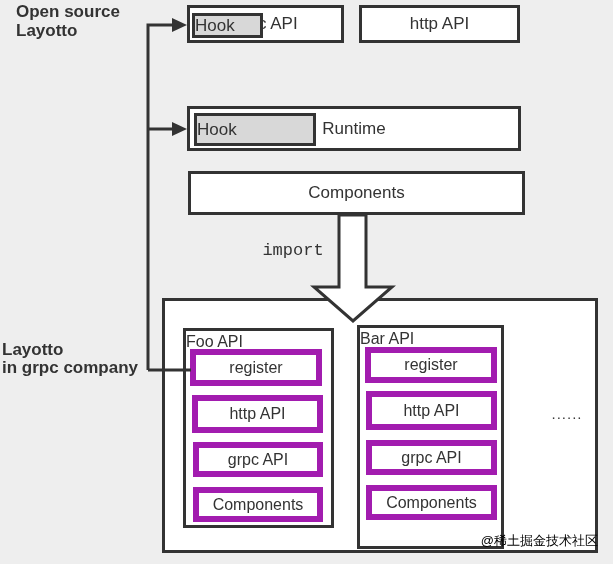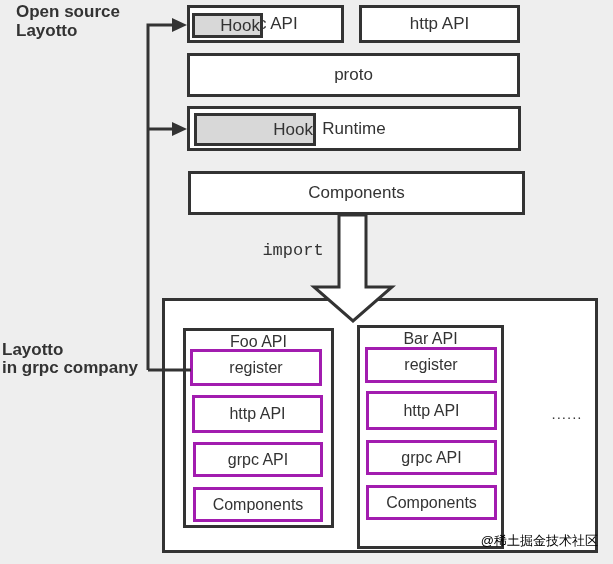--- a/index.html
+++ b/index.html
@@ -14,41 +14,41 @@
     box-sizing:border-box; display:flex; align-items:center; justify-content:center;
   }
   .box .lbl { position:relative; z-index:1; }
   #box-grpc       { left:187px; top:5px;   width:157px; height:38px; font-size:17px; }
   #box-http       { left:359px; top:5px;   width:161px; height:38px; font-size:17px; }
   #box-proto      { left:187px; top:53px;  width:333px; height:44px; font-size:17px; }
   #box-runtime    { left:187px; top:106px; width:334px; height:45px; font-size:17px; }
   #box-components { left:188px; top:171px; width:337px; height:44px; font-size:17px; }
   .hook {
     position:absolute; background:#d8d8d8; border:3px solid #333333;
-    box-sizing:border-box; display:flex; align-items:center; justify-content:flex-end;
+    box-sizing:border-box; display:flex; align-items:center; justify-content:flex-start;
     font-size:17px; z-index:2;
   }
   #hook-grpc    { left:2px; top:5px; width:71px;  height:25px; }
   #hook-runtime { left:4px; top:4px; width:122px; height:33px; }
 
   .ann { position:absolute; font-size:17px; line-height:19px;font-weight:bold; }
   #ann-open-source { left:16px; top:2px;   width:138px; }
   #ann-company     { left:2px;  top:341px; width:150px; line-height:18px; }
   #import-label    { position:absolute; left:255px; top:241px; width:76px;
                      text-align:center; font-size:17px;font-family:Liberation Mono, monospace; }
 
   #outer-box { position:absolute; left:162px; top:298px; width:436px; height:255px;
                background:#ffffff; border:3px solid #333333; box-sizing:border-box; }
 
   .group { position:absolute; background:#ffffff; border:3px solid #333333; box-sizing:border-box; }
   #foo-box { left:183px; top:328px; width:151px; height:200px; }
   #bar-box { left:357px; top:325px; width:147px; height:224px; }
-  .group-title { position:absolute; top:2px; left:0; width:100%; text-align:center; font-size:16px; }
+  .group-title { position:absolute; top:2px; left:0; width:100%; font-size:16px; }
   .item {
-    position:absolute; background:#ffffff; border:3px solid #a21caf;
+    position:absolute; background:#ffffff; border:6px solid #a21caf;
     box-sizing:border-box; display:flex; align-items:center; justify-content:center;
     font-size:16px;
   }
   #foo-register   { left:4px; top:18px;  width:132px; height:37px; }
   #foo-http       { left:6px; top:64px;  width:131px; height:38px; }
   #foo-grpc       { left:7px; top:111px; width:130px; height:35px; }
   #foo-components { left:7px; top:156px; width:130px; height:35px; }
   #bar-register   { left:5px; top:19px;  width:132px; height:36px; }
   #bar-http       { left:6px; top:63px;  width:131px; height:39px; }
   #bar-grpc       { left:6px; top:112px; width:131px; height:35px; }
@@ -76,23 +76,20 @@
     <span class="lbl">grpc API</span>
     <div class="hook" id="hook-grpc">
       <span>Hook</span>
     </div>
   </div>
 
   <div class="box" id="box-http">
     <span class="lbl">http API</span>
   </div>
 
-  <div class="box" id="box-proto">
-    <span class="lbl">proto</span>
-  </div>
 
   <div class="box" id="box-runtime">
     <span class="lbl">Runtime</span>
     <div class="hook" id="hook-runtime">
       <span>Hook</span>
     </div>
   </div>
 
   <div class="box" id="box-components">
     <span class="lbl">Components</span>

